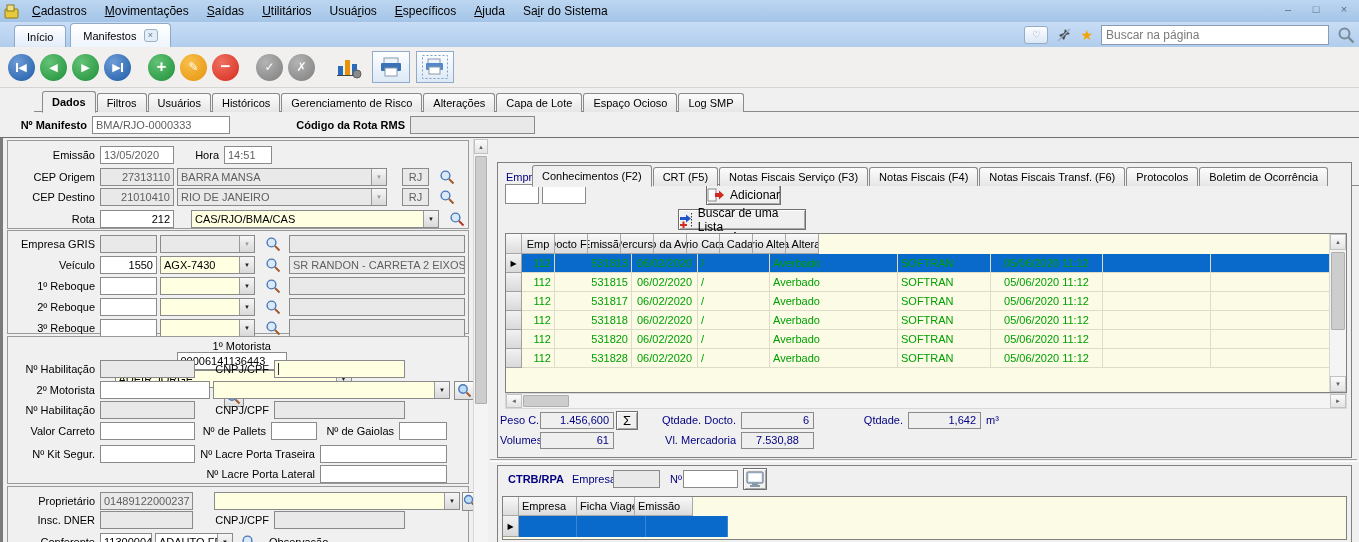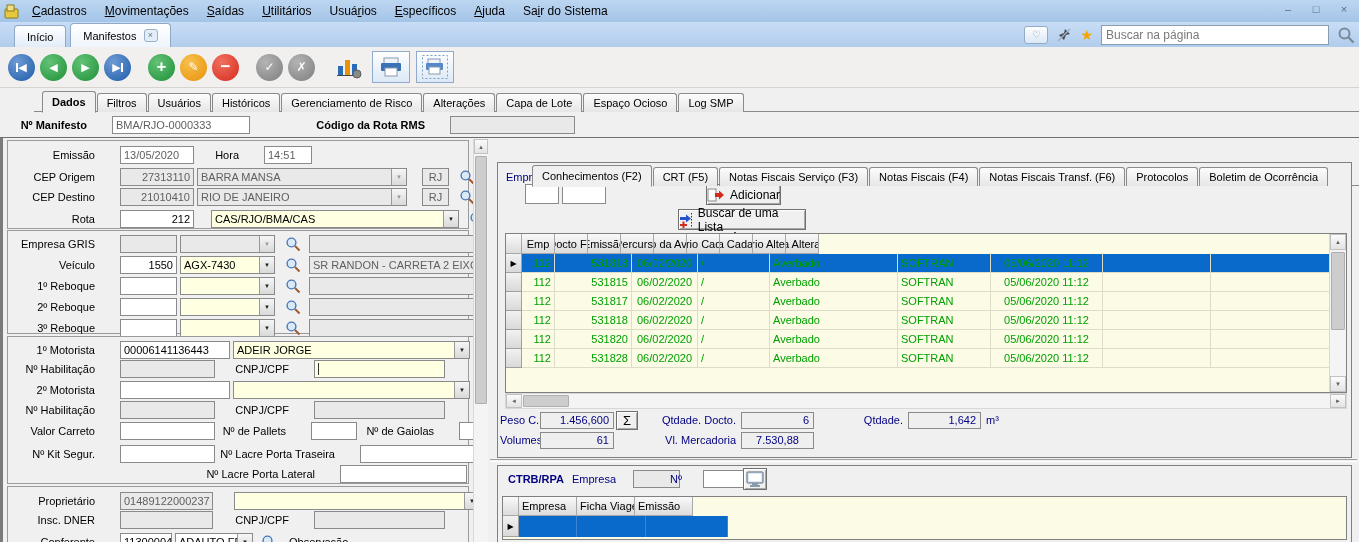--- a/index.html
+++ b/index.html
@@ -53,21 +53,21 @@
   .stripline{position:absolute;left:0;right:0;bottom:0;border-bottom:1px solid #8A8A8A;}
   .tab{position:relative;z-index:1;border:1px solid #8A8A8A;border-bottom:none;border-radius:3px 3px 0 0;background:linear-gradient(#FCFCFC,#E6E6E6);padding:0 9px;height:19px;line-height:18px;margin-right:1px;white-space:nowrap;}
   .tab.active{z-index:3;background:#F0F0F0;font-weight:bold;height:22px;line-height:21px;margin-bottom:-1px;border-bottom:1px solid #F0F0F0;}
   .maintabs{left:0;top:88px;width:1359px;height:24px;background:#F0F0F0;}
   .rtabs{left:490px;top:138px;width:869px;height:24px;background:#F0F0F0;}
   .rtabs .tab.active{font-weight:normal;}
   
   .manifestrow{left:0;top:112px;width:1359px;height:26px;background:#F0F0F0;border-bottom:1px solid #6E6E6E;display:flex;align-items:center;}
   .blab{font-weight:bold;}
   
-  .inp{border:1px solid #8A8A8A;background:#fff;height:18px;line-height:16px;padding:0 3px;overflow:hidden;white-space:nowrap;flex:0 0 auto;margin-left:20px;}
+  .inp{border:1px solid #8A8A8A;background:#fff;height:18px;line-height:16px;padding:0 3px;overflow:hidden;white-space:nowrap;flex:0 0 auto;}
   .inp.gray{background:#E9E9E9;}
   .inp.yellow{background:#FFFFE1;}
   .dim{color:#5F5F5F;}
   .ralign{text-align:right;}
   .combo{position:relative;border:1px solid #8A8A8A;height:18px;line-height:16px;padding:0 18px 0 3px;background:#FFFFE1;overflow:hidden;white-space:nowrap;flex:0 0 auto;}
   .combo.white{background:#fff;}
   .combo.gray{background:#E9E9E9;}
   .combo .arrow{position:absolute;right:0;top:0;bottom:0;width:15px;background:linear-gradient(#F6F6F6,#D9D9D9);border-left:1px solid #9A9A9A;font-size:6px;color:#222;display:flex;align-items:center;justify-content:center;}
   .combo.gray .arrow{color:#9A9A9A;}
   .magflat{margin-left:10px;flex:0 0 auto;display:flex;}
@@ -370,21 +370,21 @@
             <svg width="16" height="16">
               <circle cx="6.5" cy="6.5" r="4.4" fill="#D9E9F8" stroke="#4A78B8" stroke-width="1.4"></circle>
               <line x1="10" y1="10" x2="14.5" y2="14.5" stroke="#A05A2C" stroke-width="2"></line>
             </svg>
           </span>
         <span class="inp gray" style="width:176px;margin-left:8px;"></span>
       </div>
     </div>
 
     <div class="gbox" style="left:4px;top:198px;width:462px;height:148px;">
-      <div class="frow" style="top:3px;">
+      <div class="frow" style="top:3px;flex-direction:column;">
         <span class="lab" style="width:89px;">1º Motorista</span>
         <span class="inp" style="width:110px;">00006141136443</span>
         <span class="combo" style="width:237px;margin-left:3px;"><span>ADEIR JORGE</span><span class="arrow">▼</span></span>
         <span class="magbtn" style="margin-left:4px;">
             <svg width="15" height="15">
               <circle cx="6" cy="6" r="4.2" fill="#BFDCF6" stroke="#4A78B8" stroke-width="1.4"></circle>
               <line x1="9.5" y1="9.5" x2="13.5" y2="13.5" stroke="#A05A2C" stroke-width="2"></line>
             </svg>
           </span>
       </div>

